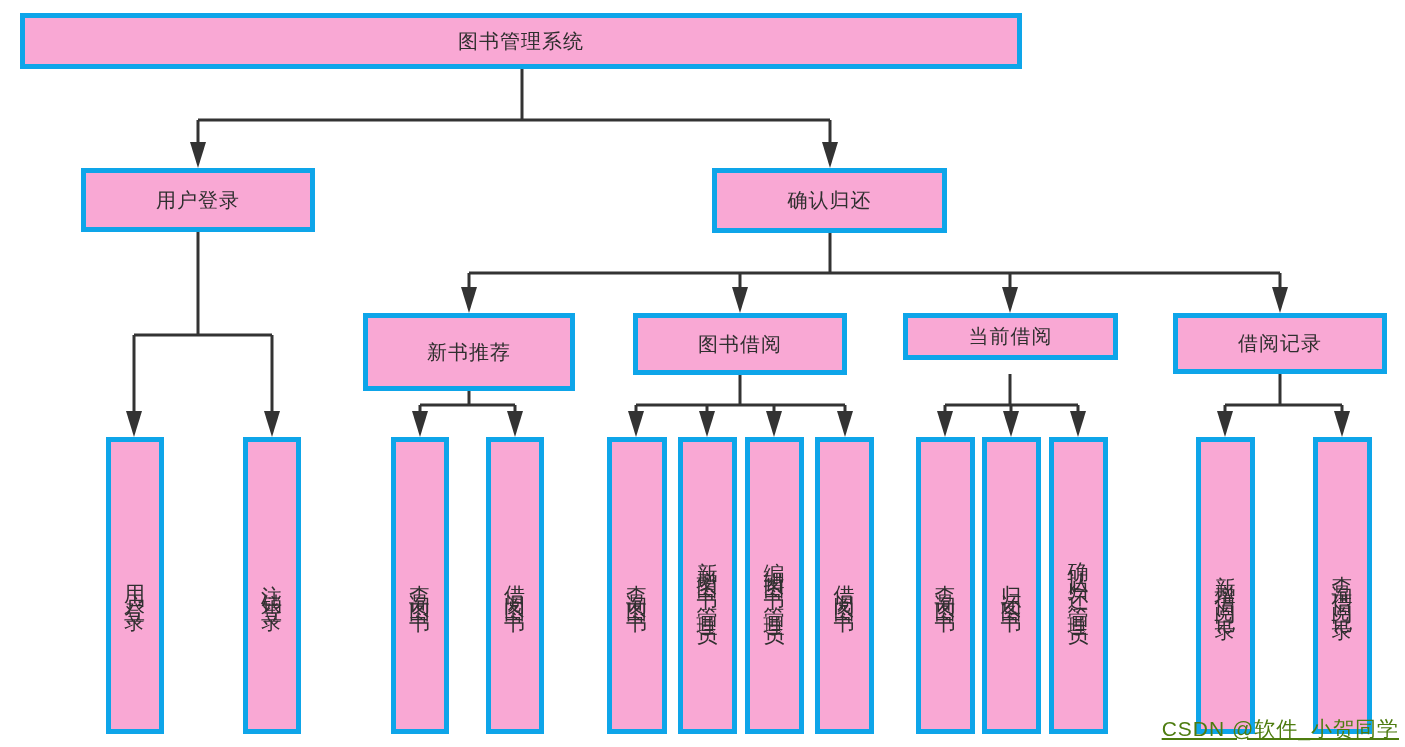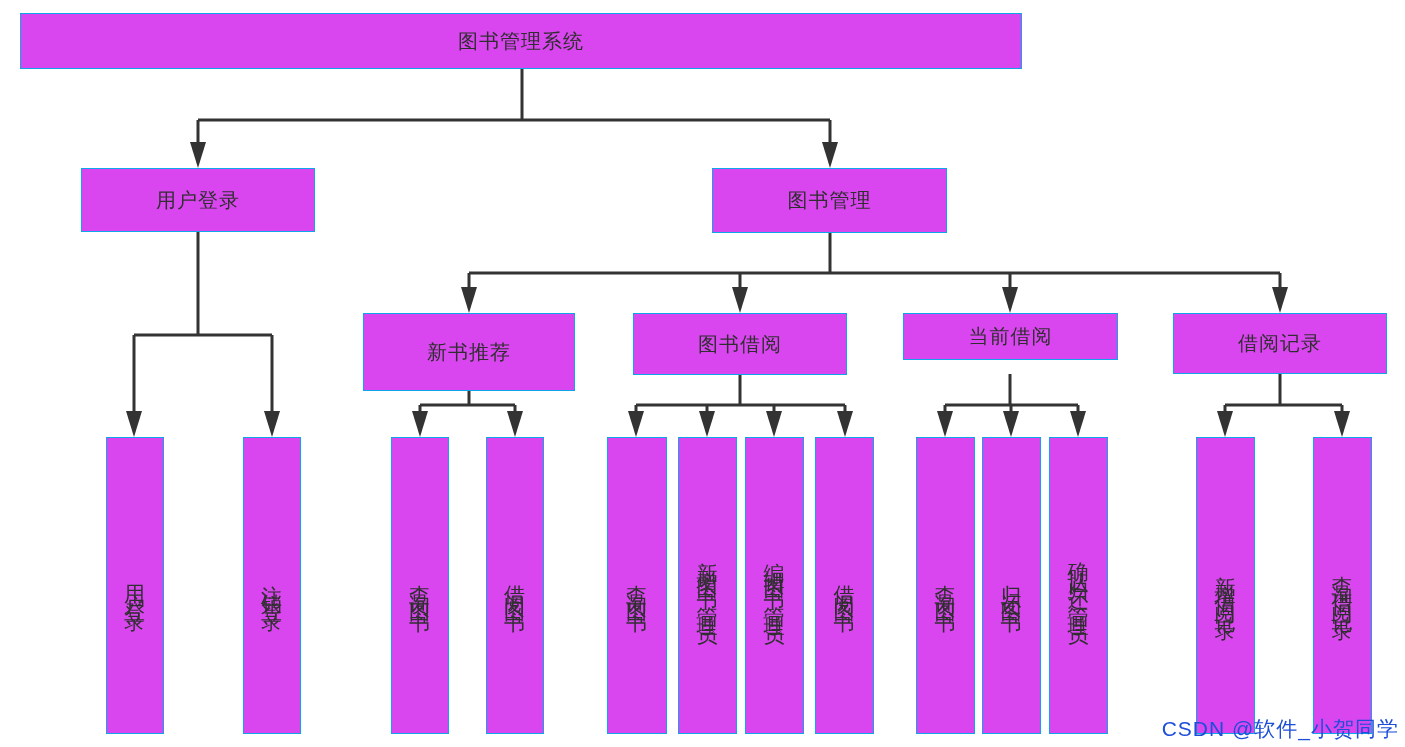--- a/index.html
+++ b/index.html
@@ -5,21 +5,21 @@
   html,body { margin:0; padding:0; background:#ffffff; }
   #canvas {
     position:relative; width:1405px; height:747px;
     background:#ffffff; overflow:hidden;
     font-family:"Liberation Sans","DejaVu Sans",sans-serif;
     color:#2f2f2f;
   }
   #wires { position:absolute; left:0; top:0; width:1405px; height:747px; }
   .box {
     position:absolute; box-sizing:border-box;
-    background:#d946ef; border:1px solid #0ea5e9;
+    background:#f9a8d4; border:5px solid #0ea5e9;
     display:flex; align-items:center; justify-content:center;
   }
   .hlabel {
     font-size:20px; letter-spacing:1px; white-space:nowrap;
     color:#2f2f2f;
   }
   .leaf .vlabel {
     writing-mode:vertical-rl; text-orientation:mixed;
     font-size:21px; letter-spacing:9px; line-height:1;
     color:#2f2f2f;
@@ -41,21 +41,21 @@
   #l-bb-add    { left:678px;  width:59px; }
   #l-bb-edit   { left:745px;  width:59px; }
   #l-bb-borrow { left:815px;  width:59px; }
   #l-cb-query  { left:916px;  width:59px; }
   #l-cb-return { left:982px;  width:59px; }
   #l-cb-confirm{ left:1049px; width:59px; }
   #l-br-add    { left:1196px; width:59px; }
   #l-br-query  { left:1313px; width:59px; }
   #watermark {
     position:absolute; right:6px; bottom:4px; z-index:10;
-    font-size:21px; color:#1d4ed8; white-space:nowrap; letter-spacing:1px;
+    font-size:21px; color:#4d7c0f; white-space:nowrap; letter-spacing:1px;text-decoration:underline;
   }
 </style>
 </head>
 <body>
 
 <div id="canvas">
 
   <svg id="wires" viewBox="0 0 1405 747" xmlns="http://www.w3.org/2000/svg">
       <line x1="522" y1="69" x2="522" y2="120" stroke="#333333" stroke-width="3"></line>
       <line x1="198" y1="120" x2="830" y2="120" stroke="#333333" stroke-width="3"></line>
@@ -113,21 +113,21 @@
 
   <div class="box" id="n-root">
     <span class="hlabel">图书管理系统</span>
   </div>
 
   <div class="box" id="n-user-login">
     <span class="hlabel">用户登录</span>
   </div>
 
   <div class="box" id="n-book-mgmt">
-    <span class="hlabel">图书管理</span>
+    <span class="hlabel">确认归还</span>
   </div>
 
   <div class="box" id="n-new-book-rec">
     <span class="hlabel">新书推荐</span>
   </div>
 
   <div class="box" id="n-book-borrow">
     <span class="hlabel">图书借阅</span>
   </div>
 

